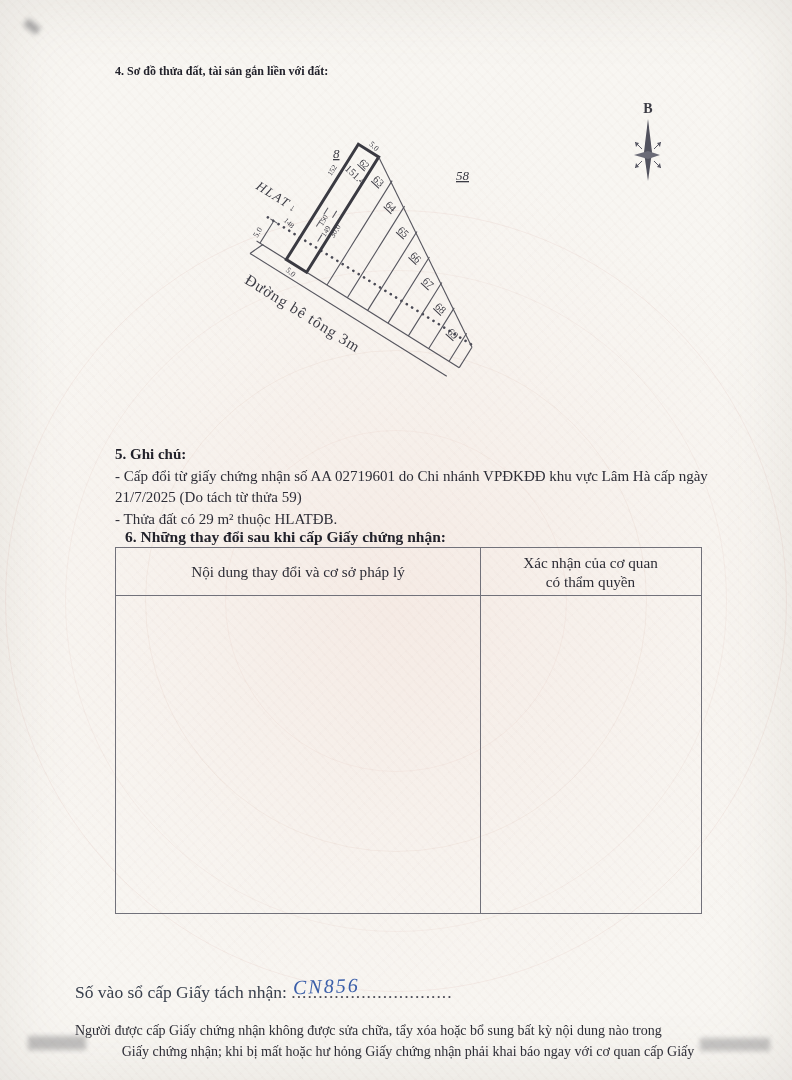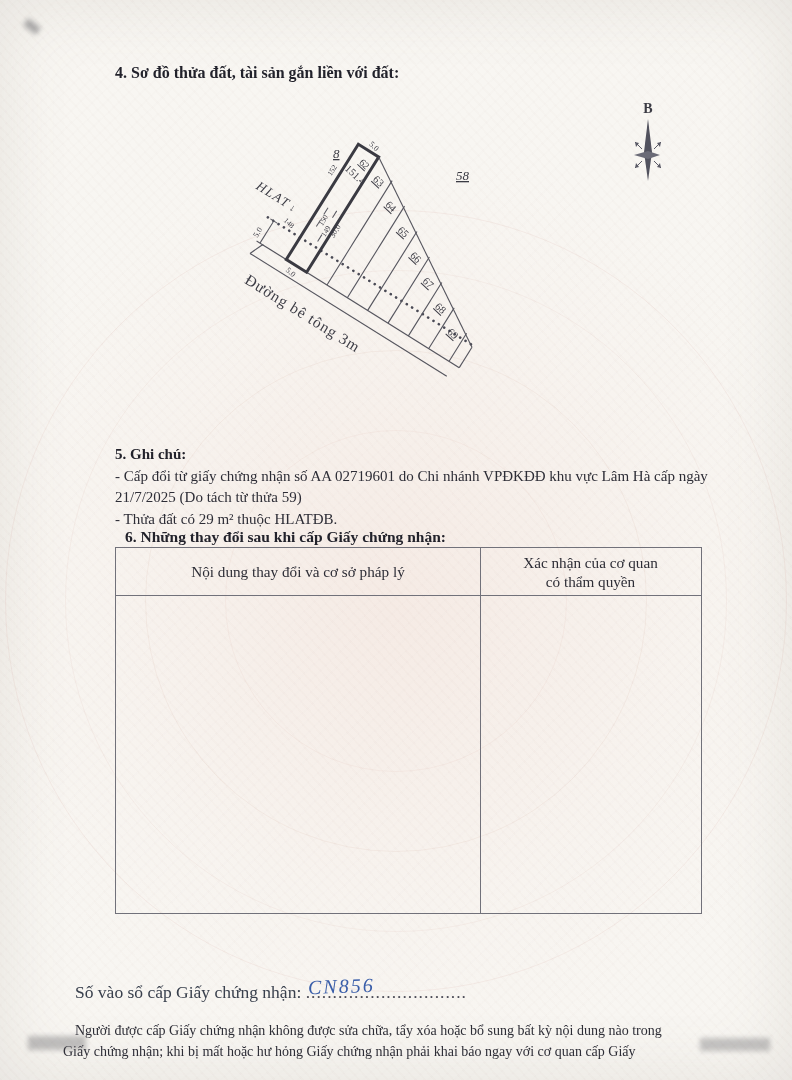--- a/index.html
+++ b/index.html
@@ -16,39 +16,39 @@
     background:
       repeating-linear-gradient(48deg, rgba(190,150,135,0.045) 0 2px, transparent 2px 7px),
       repeating-linear-gradient(-44deg, rgba(160,150,145,0.035) 0 2px, transparent 2px 9px);
   }
   .ring{position:absolute;border:1px solid rgba(193,132,114,0.10);border-radius:50%;pointer-events:none;}
   .r1{left:5px;top:210px;width:780px;height:780px;}
   .r2{left:65px;top:270px;width:660px;height:660px;border-color:rgba(193,132,114,0.08);}
   .r3{left:145px;top:350px;width:500px;height:500px;border-color:rgba(193,132,114,0.09);}
   .r4{left:225px;top:430px;width:340px;height:340px;border-color:rgba(193,132,114,0.07);}
   .h-bold{font-weight:bold;color:#22222b;}
-  .sec4{position:absolute;left:115px;top:64px;font-size:16px;}
+  .sec4{position:absolute;left:115px;top:64px;font-size:12px;}
   .diagram-wrap{position:absolute;left:56px;top:100px;width:690px;height:350px;}
   .sec5{position:absolute;left:115px;top:444px;width:600px;font-size:15px;line-height:21.5px;}
   .sec6-heading{position:absolute;left:125px;top:528px;font-size:15.5px;}
   .tbl{position:absolute;left:115px;top:547px;width:585px;height:365px;border:1px solid #71717a;}
   .tbl .vsep{position:absolute;left:364px;top:0;width:1px;height:100%;background:#71717a;}
   .tbl .hsep{position:absolute;left:0;top:47px;width:100%;height:1px;background:#71717a;}
   .tbl .hc{position:absolute;top:0;height:47px;display:flex;align-items:center;justify-content:center;
     text-align:center;font-size:15.2px;color:#2d2d36;line-height:19px;}
   .tbl .hc1{left:0;width:364px;}
   .tbl .hc2{left:365px;width:219px;flex-direction:column;}
   .regline{position:absolute;left:75px;top:982px;font-size:17.5px;color:#39404d;}
   .reg-dotwrap{position:relative;display:inline-block;}
   .reg-dots{letter-spacing:1px;color:#4a4a55;}
   .reg-value{position:absolute;left:2px;top:-7px;font-size:20px;font-style:italic;color:#3a5ea9;
     letter-spacing:2px;transform:rotate(-2deg);white-space:nowrap;}
   .notice{position:absolute;left:63px;top:1020px;width:690px;font-size:14px;line-height:21px;color:#2d2d36;}
   .notice .l1{padding-left:12px;white-space:nowrap;}
-  .notice .l2{white-space:nowrap;}
+  .notice .l2{white-space:nowrap;text-align:center;}
   .artifact{position:absolute;background:#5a5a5f;filter:blur(2.5px);pointer-events:none;}
   .a-tl{left:24px;top:22px;width:16px;height:9px;opacity:.45;transform:rotate(38deg);}
   .a-bl{left:28px;top:1036px;width:58px;height:14px;opacity:.35;}
   .a-br{left:700px;top:1038px;width:70px;height:13px;opacity:.32;}
   svg text{font-family:"Liberation Serif", serif;fill:#3b3b44;}
 </style>
 </head>
 <body>
 
 <div class="page">
@@ -158,21 +158,21 @@
     <div class="vsep"></div>
     <div class="hsep"></div>
     <div class="hc hc2">
       <span>Xác nhận của cơ quan</span>
       <span>có thẩm quyền</span>
     </div>
     <div class="hc hc1">Nội dung thay đổi và cơ sở pháp lý</div>
   </div>
 
   <div class="regline">
-    <span>Số vào sổ cấp Giấy chứng nhận:</span>
+    <span>Số vào sổ cấp Giấy tách nhận:</span>
     <span class="reg-dotwrap">
       <span class="reg-value">CN856</span>
       <span class="reg-dots">..............................</span>
     </span>
   </div>
 
   <div class="notice">
     <div class="l1">Người được cấp Giấy chứng nhận không được sửa chữa, tẩy xóa hoặc bổ sung bất kỳ nội dung nào trong</div>
     <div class="l2">Giấy chứng nhận; khi bị mất hoặc hư hỏng Giấy chứng nhận phải khai báo ngay với cơ quan cấp Giấy</div>
   </div>

